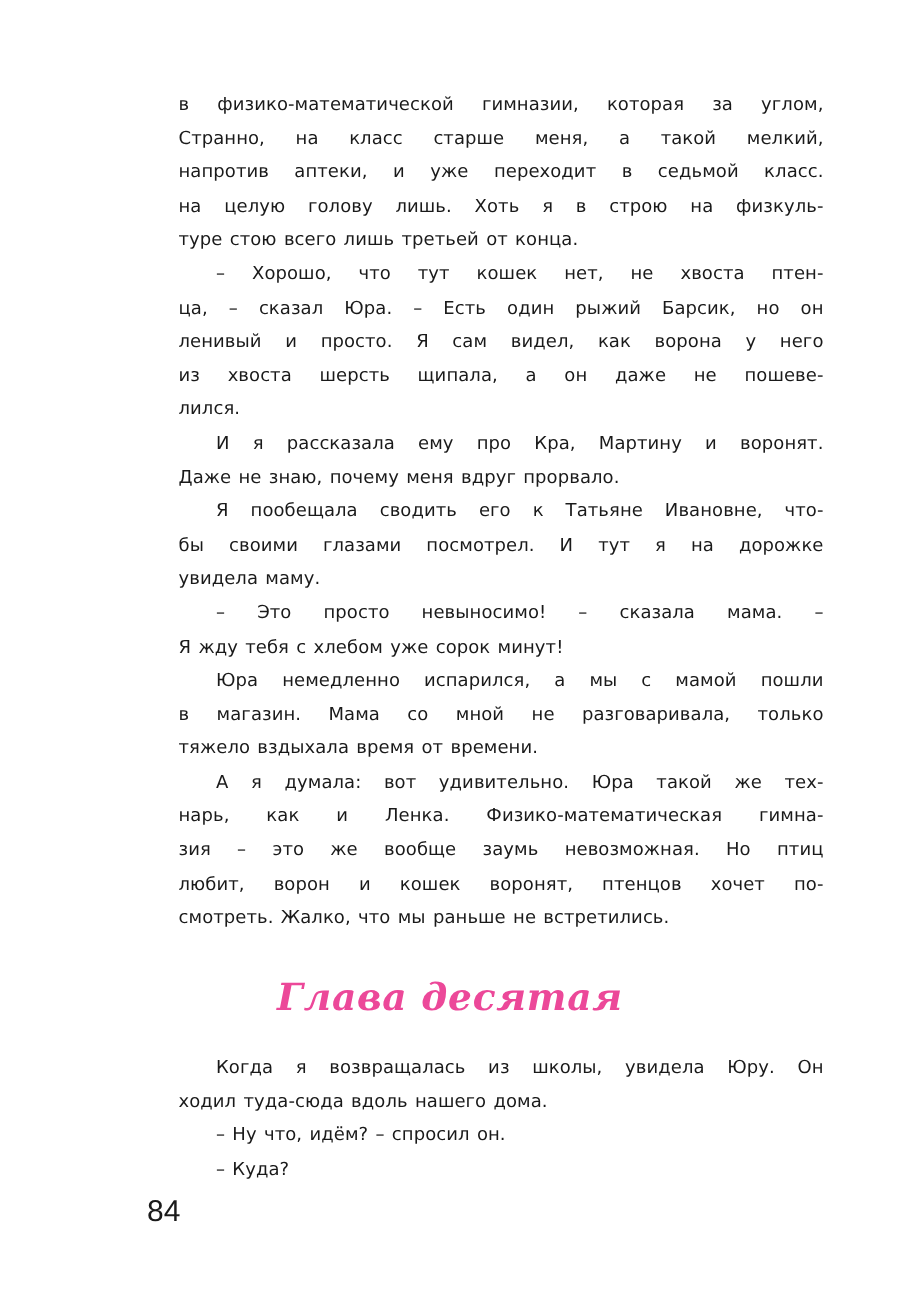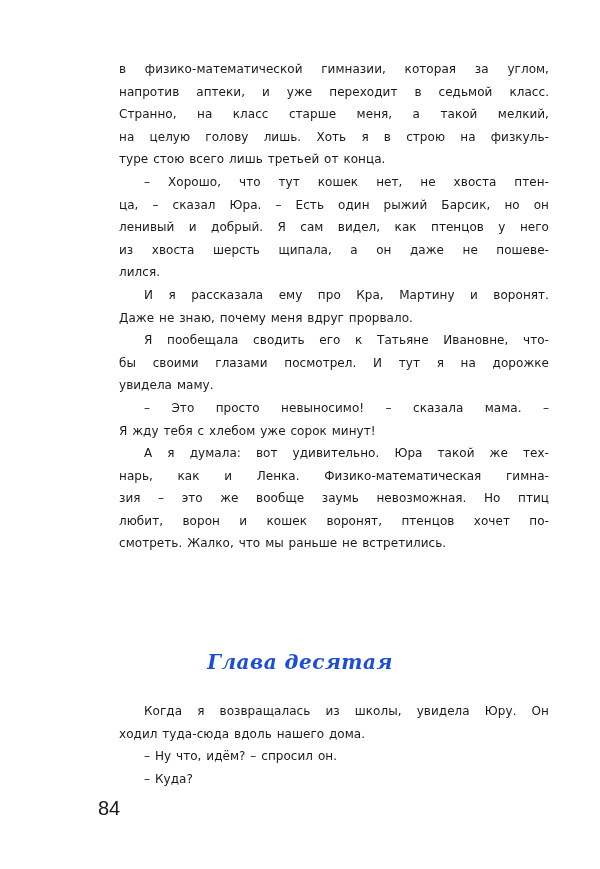--- a/index.html
+++ b/index.html
@@ -45,23 +45,23 @@
     }
     .chapter-title {
       position: absolute;
       left: 0;
       width: 600px;
       top: 650px;
       text-align: center;
       font-family: "DejaVu Serif", "Liberation Serif", serif;
       font-style: italic;
       font-weight: bold;
-      font-size: 20px;
+      font-size: 25px;
       letter-spacing: 0.5px;
-      color: #1d4ed8;
+      color: #ec4899;
     }
     .page2 {
       position: absolute;
       left: 94px;
       top: 700px;
       width: 455px;
     }
     .page-number {
       position: absolute;
       left: 98px;
@@ -70,44 +70,49 @@
       font-size: 20px;
       color: #1a1a1a;
     }
   </style>
 </head>
 <body>
 
 <div class="page" id="section1">
     <div class="para">
       <span class="line">в физико-математической гимназии, которая за углом,</span>
+      <span class="line">Странно, на класс старше меня, а такой мелкий,</span>
       <span class="line">напротив аптеки, и уже переходит в седьмой класс.</span>
-      <span class="line">Странно, на класс старше меня, а такой мелкий,</span>
       <span class="line">на целую голову лишь. Хоть я в строю на физкуль-</span>
       <span class="line last">туре стою всего лишь третьей от конца.</span>
     </div>
     <div class="para">
       <span class="line indent">– Хорошо, что тут кошек нет, не хвоста птен-</span>
       <span class="line">ца, – сказал Юра. – Есть один рыжий Барсик, но он</span>
-      <span class="line">ленивый и добрый. Я сам видел, как птенцов у него</span>
+      <span class="line">ленивый и просто. Я сам видел, как ворона у него</span>
       <span class="line">из хвоста шерсть щипала, а он даже не пошеве-</span>
       <span class="line last">лился.</span>
     </div>
     <div class="para">
       <span class="line indent">И я рассказала ему про Кра, Мартину и воронят.</span>
       <span class="line last">Даже не знаю, почему меня вдруг прорвало.</span>
     </div>
     <div class="para">
       <span class="line indent">Я пообещала сводить его к Татьяне Ивановне, что-</span>
       <span class="line">бы своими глазами посмотрел. И тут я на дорожке</span>
       <span class="line last">увидела маму.</span>
     </div>
     <div class="para">
       <span class="line indent">– Это просто невыносимо! – сказала мама. –</span>
       <span class="line last">Я жду тебя с хлебом уже сорок минут!</span>
+    </div>
+    <div class="para">
+      <span class="line indent">Юра немедленно испарился, а мы с мамой пошли</span>
+      <span class="line">в магазин. Мама со мной не разговаривала, только</span>
+      <span class="line last">тяжело вздыхала время от времени.</span>
     </div>
     <div class="para">
       <span class="line indent">А я думала: вот удивительно. Юра такой же тех-</span>
       <span class="line">нарь, как и Ленка. Физико-математическая гимна-</span>
       <span class="line">зия – это же вообще заумь невозможная. Но птиц</span>
       <span class="line">любит, ворон и кошек воронят, птенцов хочет по-</span>
       <span class="line last">смотреть. Жалко, что мы раньше не встретились.</span>
     </div>
   </div>
 

